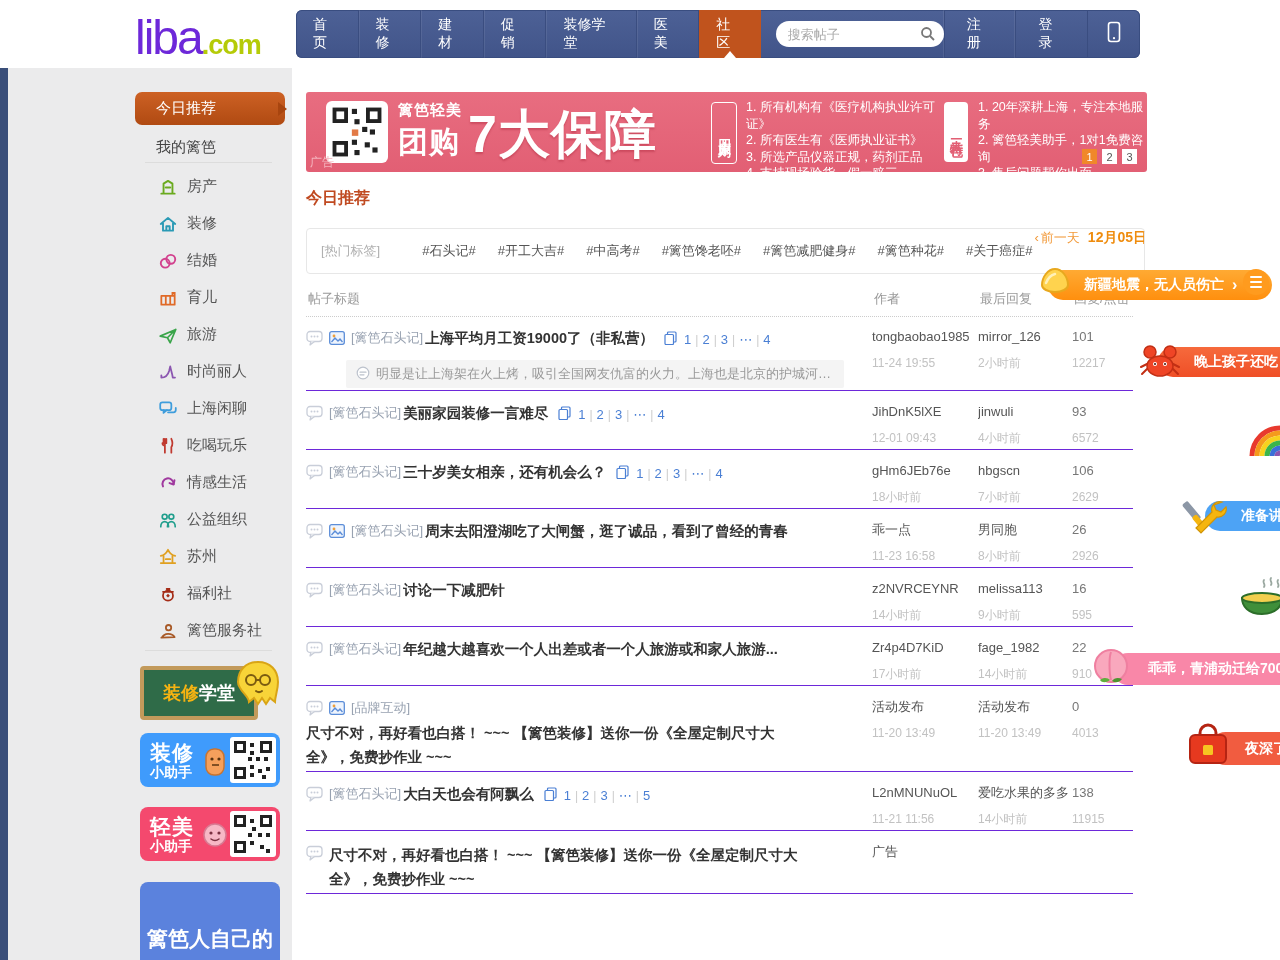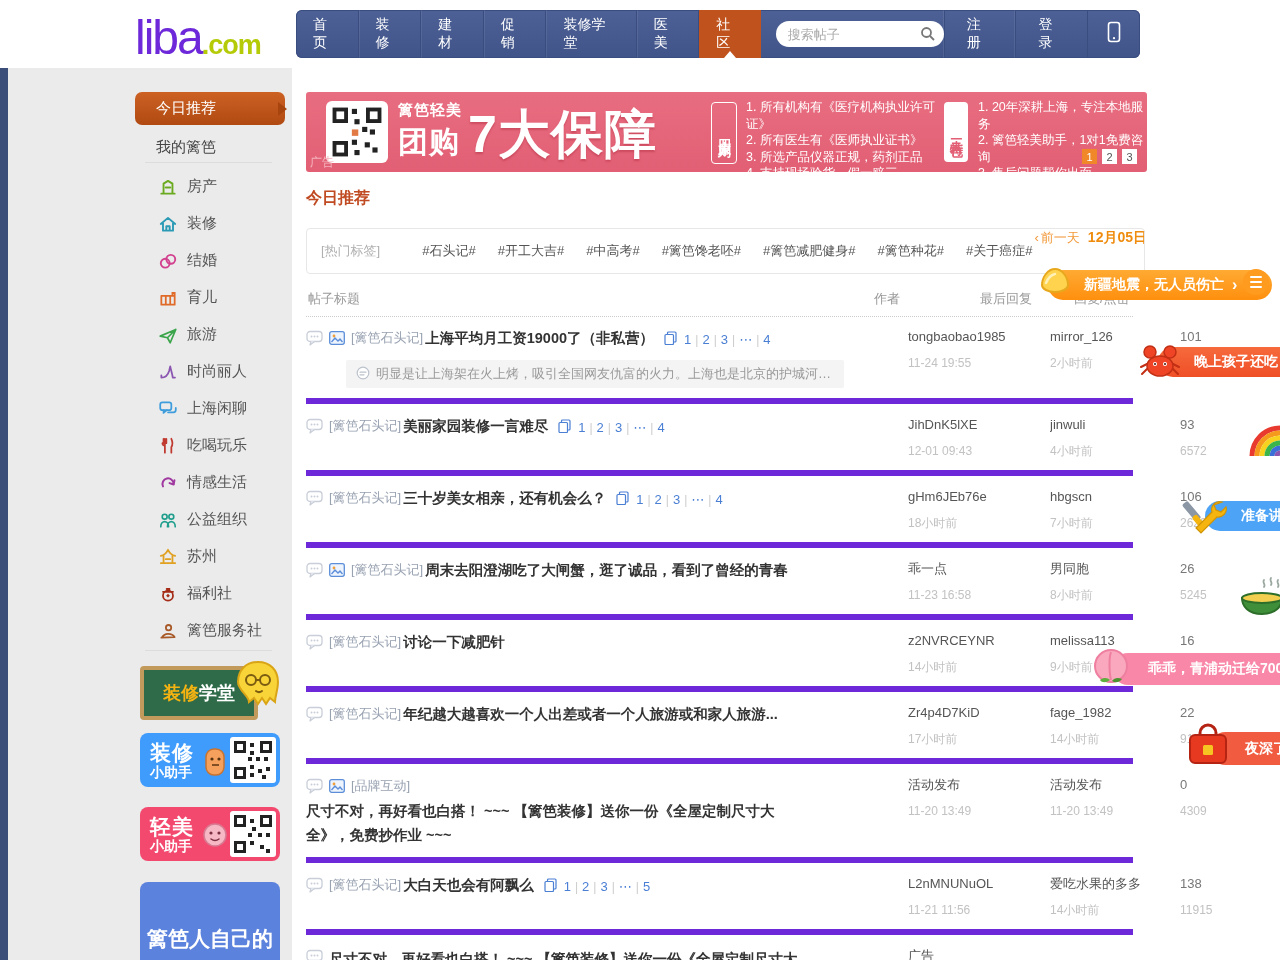--- a/index.html
+++ b/index.html
@@ -89,22 +89,22 @@
   .tags-box{position:absolute;left:14px;top:160px;width:839px;height:46px;border:1px solid #e7e7e7;border-radius:4px;
     box-sizing:border-box;display:flex;align-items:center;padding:0 14px;}
   .hot-label{color:#b0b0b0;font-size:13px;margin-right:42px;}
   .tags{display:flex;gap:22px;font-size:13px;color:#555;}
   .tags .tag{cursor:pointer;}
   
   .thead{position:absolute;left:14px;top:222px;width:827px;height:26px;display:grid;
     grid-template-columns:566px 106px 94px 1fr;color:#999;font-size:13px;border-bottom:1px dotted #ccc;}
   .thead div{padding-left:2px;}
   .rows{position:absolute;left:14px;top:248px;width:827px;}
-  .row{display:grid;grid-template-columns:566px 106px 94px 1fr;border-bottom:6px solid #6d28d9;
-    padding:12px 0 10px 0;min-height:33px;gap:36px;}
+  .row{display:grid;grid-template-columns:566px 106px 94px 1fr;border-bottom:1px solid #6d28d9;
+    padding:12px 0 2px 0;min-height:33px;}
   .tcell{padding-right:14px;}
   .tline{display:flex;align-items:flex-start;line-height:20px;}
   .tline .ic{margin-right:6px;margin-top:2px;flex:0 0 auto;}
   .prefix{color:#98a2b1;font-size:13px;margin-right:2px;white-space:nowrap;}
   .ptitle{color:#333;font-size:14.5px;font-weight:600;cursor:pointer;}
   .pgs{display:inline-flex;align-items:center;margin-left:10px;white-space:nowrap;}
   .pgs .ic{margin-right:3px;}
   .pg-num{color:#4a7fd4;font-size:13px;cursor:pointer;padding:0 4px;}
   .pg-sep{color:#ccc;font-size:12px;}
   .quote{margin:9px 0 0 40px;max-width:478px;background:#f4f4f4;color:#999;font-size:13px;
@@ -603,21 +603,21 @@
         <div class="ucell">
             <span class="nm">乖一点</span>
             <span class="tm">11-23 16:58</span>
           </div>
         <div class="ucell">
             <span class="nm">男同胞</span>
             <span class="tm">8小时前</span>
           </div>
         <div class="ccell">
             <span class="rp">26</span>
-            <span class="ck">5245</span>
+            <span class="ck">2926</span>
           </div>
       </div>
 
       <div class="row">
         <div class="tcell">
             <div class="tline">
           <span class="ic"><svg width="17" height="16" viewBox="0 0 17 16">
                   <rect x="1" y="1.5" width="15" height="10" rx="3" fill="#fff" stroke="#c9ced9" stroke-width="1.3"></rect>
                   <path d="M5 11.5l-1 3.5 4.5-3.5" fill="#fff" stroke="#c9ced9" stroke-width="1.3" stroke-linejoin="round"></path>
                   <circle cx="5.5" cy="6.5" r="1" fill="#c9ced9"></circle>
@@ -692,21 +692,21 @@
         <div class="ucell">
             <span class="nm">活动发布</span>
             <span class="tm">11-20 13:49</span>
           </div>
         <div class="ucell">
             <span class="nm">活动发布</span>
             <span class="tm">11-20 13:49</span>
           </div>
         <div class="ccell">
             <span class="rp">0</span>
-            <span class="ck">4309</span>
+            <span class="ck">4013</span>
           </div>
       </div>
 
       <div class="row">
         <div class="tcell">
             <div class="tline">
           <span class="ic"><svg width="17" height="16" viewBox="0 0 17 16">
                   <rect x="1" y="1.5" width="15" height="10" rx="3" fill="#fff" stroke="#c9ced9" stroke-width="1.3"></rect>
                   <path d="M5 11.5l-1 3.5 4.5-3.5" fill="#fff" stroke="#c9ced9" stroke-width="1.3" stroke-linejoin="round"></path>
                   <circle cx="5.5" cy="6.5" r="1" fill="#c9ced9"></circle>

